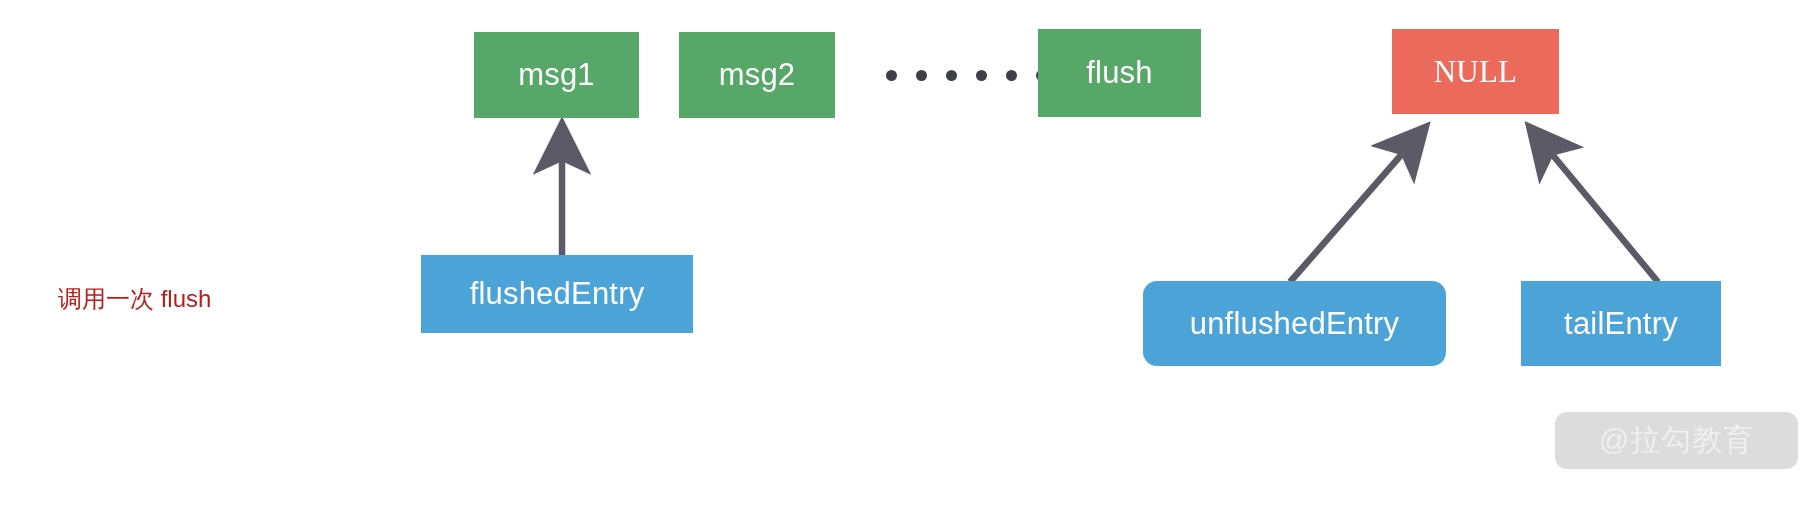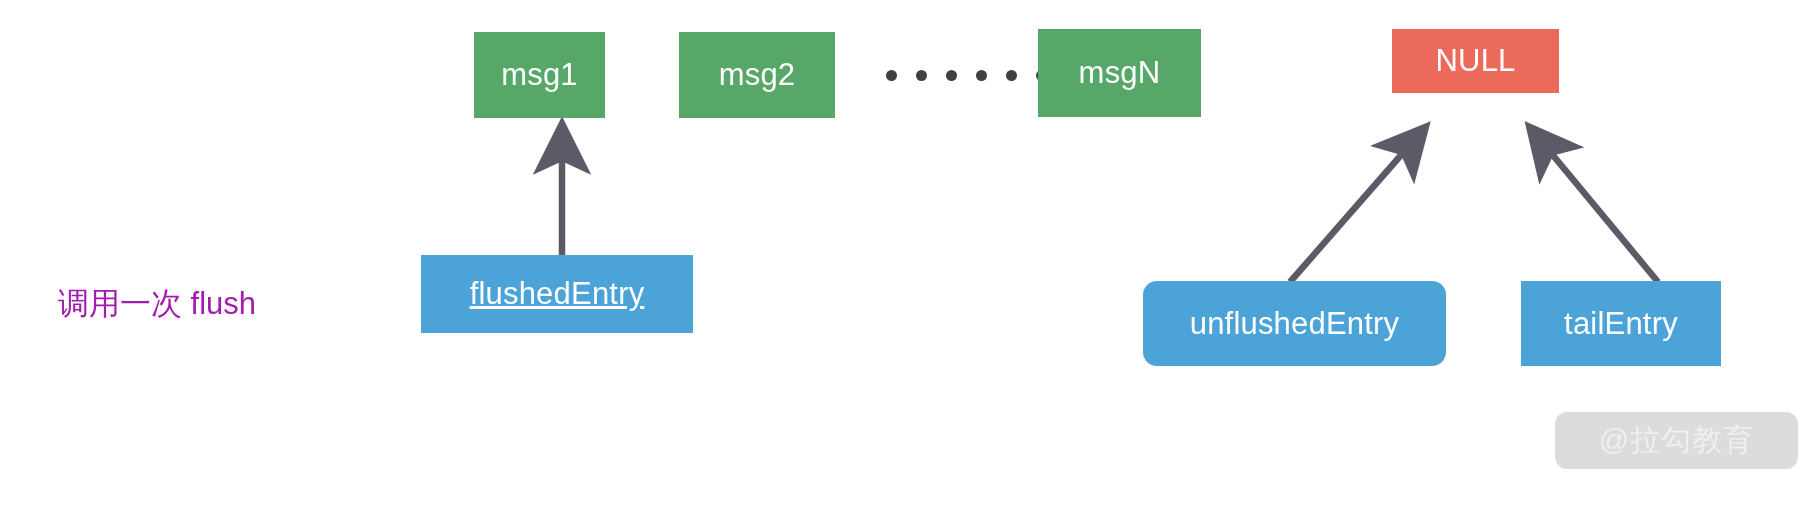--- a/index.html
+++ b/index.html
@@ -36,22 +36,22 @@
     letter-spacing: 0.2px;
     white-space: nowrap;
     box-sizing: border-box;
   }
   .node.msg        { background: #57a868; }
   .node.nullnode   { background: #ec6a5c; }
   .node.entry      { background: #4ba3d8; }
 
   .caption {
     position: absolute;
-    color: #a21caf;
-    font-size: 31px;
+    color: #b91c1c;
+    font-size: 24px;
     white-space: nowrap;
   }
 
   .ellipsis {
     position: absolute;
     display: flex;
     align-items: center;
     gap: 19px;
   }
   .ellipsis .dot {
@@ -85,46 +85,46 @@
         <path d="M0,0 L9,4.5 L0,9 L2.1,4.5 Z" fill="#5b5a66"></path>
       </marker>
     </defs>
     <line x1="562" y1="255" x2="562" y2="128" stroke="#5b5a66" stroke-width="6.5" marker-end="url(#arrowhead)"></line>
     <line x1="1290" y1="282" x2="1423" y2="130" stroke="#5b5a66" stroke-width="6.5" marker-end="url(#arrowhead)"></line>
     <line x1="1658" y1="282" x2="1532" y2="130" stroke="#5b5a66" stroke-width="6.5" marker-end="url(#arrowhead)"></line>
   </svg>
 
   <div class="caption" style="left:58px; top:283px;">调用一次 flush</div>
 
-  <div class="node msg" style="left:474px; top:32px; width:131px; height:86px;">
+  <div class="node msg" style="left:474px; top:32px; width:165px; height:86px;">
     <span>msg1</span>
   </div>
 
   <div class="node msg" style="left:679px; top:32px; width:156px; height:86px;">
     <span>msg2</span>
   </div>
 
   <div class="ellipsis" style="left:886px; top:70px;">
     <span class="dot"></span>
     <span class="dot"></span>
     <span class="dot"></span>
     <span class="dot"></span>
     <span class="dot"></span>
     <span class="dot"></span>
   </div>
 
   <div class="node msg" style="left:1038px; top:29px; width:163px; height:88px;">
-    <span>msgN</span>
+    <span>flush</span>
   </div>
 
-  <div class="node nullnode" style="left:1392px; top:29px; width:167px; height:64px;">
+  <div class="node nullnode" style="left:1392px; top:29px; width:167px; height:85px;font-family:Liberation Serif, serif;">
     <span>NULL</span>
   </div>
 
-  <div class="node entry" style="left:421px; top:255px; width:272px; height:78px;text-decoration:underline;">
+  <div class="node entry" style="left:421px; top:255px; width:272px; height:78px;">
     <span>flushedEntry</span>
   </div>
 
   <div class="node entry" style="left:1143px; top:281px; width:303px; height:85px;border-radius:14px;">
     <span>unflushedEntry</span>
   </div>
 
   <div class="node entry" style="left:1521px; top:281px; width:200px; height:85px;">
     <span>tailEntry</span>
   </div>

